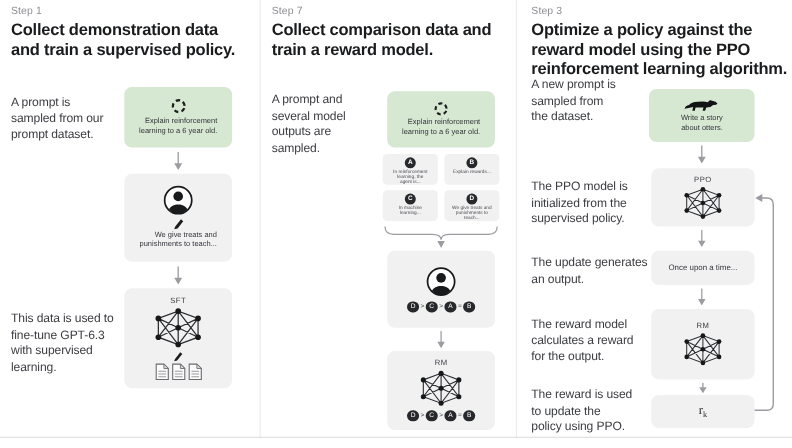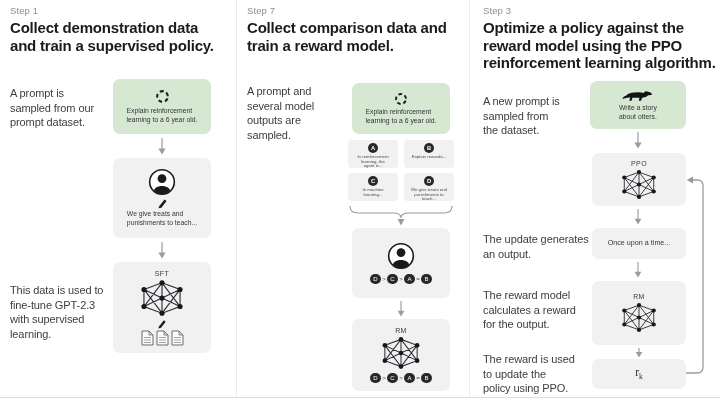--- a/index.html
+++ b/index.html
@@ -7,21 +7,21 @@
     --step-label:#8e8e93; --title-text:#1a1b1d; --body-text:#3c3d42;
     --arrow:#9b9ca1; --divider:#ececee; --bottom-line:#dcdcde;
   }
   *{margin:0;padding:0;box-sizing:border-box}
   body{background:#fff;font-family:"Liberation Sans","DejaVu Sans",sans-serif}
   #stage{position:relative;width:720px;height:407px;background:#fff;overflow:hidden}
   .abs{position:absolute}
   .step-label{position:absolute;font-size:9.5px;color:var(--step-label);letter-spacing:.1px}
   .title{position:absolute;font-size:15px;line-height:17.5px;font-weight:700;color:var(--title-text);letter-spacing:-.2px;white-space:pre-line}
   .lbl{position:absolute;font-size:11px;line-height:14.6px;color:var(--body-text);letter-spacing:-.1px;white-space:pre-line}
-  .box{position:absolute;border-radius:7px;display:flex;flex-direction:column;align-items:center;justify-content:center;text-align:left}
+  .box{position:absolute;border-radius:7px;display:flex;flex-direction:column;align-items:center;justify-content:center;text-align:right}
   .green{background:var(--green-box)}
   .gray{background:var(--gray-box)}
   .boxtext{font-size:6.8px;line-height:8.8px;color:#35363b;white-space:pre-line}
   .model-tag{font-size:7px;color:#3a3b40;letter-spacing:.4px}
   .badge{border-radius:50%;background:var(--dark-circle);color:#fff;display:flex;align-items:center;justify-content:center;font-weight:700}
   .mini{position:absolute;width:50px;height:28px;border-radius:4px;background:var(--gray-box);display:flex;flex-direction:column;align-items:center;padding-top:2.5px;text-align:center}
   .mini .badge{width:10px;height:10px;font-size:5.8px;flex:none}
   .tiny{font-size:6px;line-height:6.6px;color:#4a4b50;transform:scale(.72);transform-origin:50% 0;width:64px;white-space:pre-line;margin-top:1px}
   .rank-row{display:flex;align-items:center;justify-content:center}
   .rank-badge{width:10.5px;height:10.5px;font-size:6px;font-weight:400}
@@ -108,21 +108,21 @@
       </svg>
     <div class="boxtext">We give treats and
 punishments to teach...</div>
   </div>
 
   <svg class="abs icon" style="left:157px;top:242px" width="10" height="17">
       <use href="#sym-arrow"></use>
     </svg>
 
   <div class="lbl" style="left:10px;top:283px;width:112px">This data is used to
-fine-tune GPT-2.3
+fine-tune GPT-6.3
 with supervised
 learning.</div>
   <div class="box gray" style="left:113px;top:262px;width:98px;height:91px">
     <div class="model-tag">SFT</div>
     <svg class="icon" style="margin-top:2px" width="46" height="38">
         <use href="#sym-net"></use>
       </svg>
     <svg class="icon" style="margin:2px 0 1px" width="10" height="10">
         <use href="#sym-pencil"></use>
       </svg>
@@ -215,35 +215,38 @@
       <span class="rank-sep">=</span>
       <span class="badge rank-badge">B</span>
     </div>
   </div>
 
   <div class="step-label" style="left:483px;top:5px">Step 3</div>
   <div class="title" style="left:483px;top:19px;width:240px">Optimize a policy against the
 reward model using the PPO
 reinforcement learning algorithm.</div>
 
-  <div class="lbl" style="left:483px;top:94px;width:105px">A new prompt is
+  <div class="lbl" style="left:483px;top:70px;width:105px">A new prompt is
 sampled from
 the dataset.</div>
   <div class="box green" style="left:590px;top:81px;width:96px;height:48px">
     <svg class="icon" width="34" height="15">
         <use href="#sym-otter"></use>
       </svg>
     <div class="boxtext" style="margin-top:1px">Write a story
 about otters.</div>
   </div>
 
   <svg class="abs icon" style="left:633px;top:132px" width="10" height="17">
       <use href="#sym-arrow"></use>
     </svg>
 
+  <div class="lbl" style="left:483px;top:163px;width:112px">The PPO model is
+initialized from the
+supervised policy.</div>
   <div class="box gray" style="left:592px;top:153px;width:94px;height:53px">
     <div class="model-tag">PPO</div>
     <svg class="icon" style="margin-top:2px" width="38" height="31">
         <use href="#sym-net"></use>
       </svg>
   </div>
 
   <svg class="abs icon" style="left:633px;top:209px" width="10" height="16">
       <use href="#sym-arrow"></use>
     </svg>

